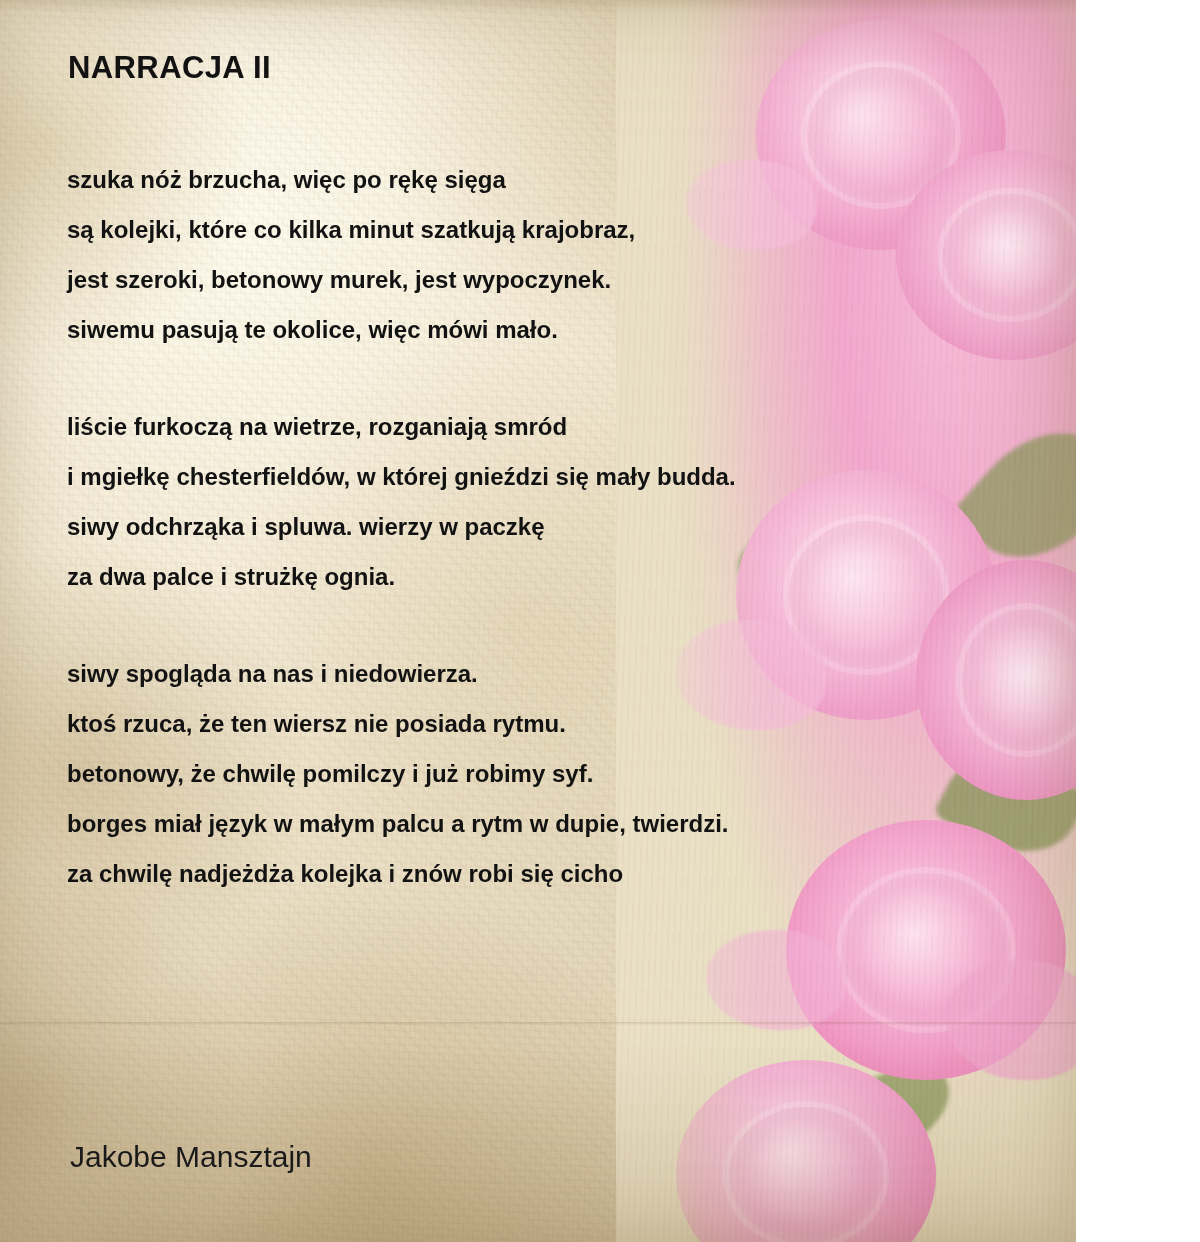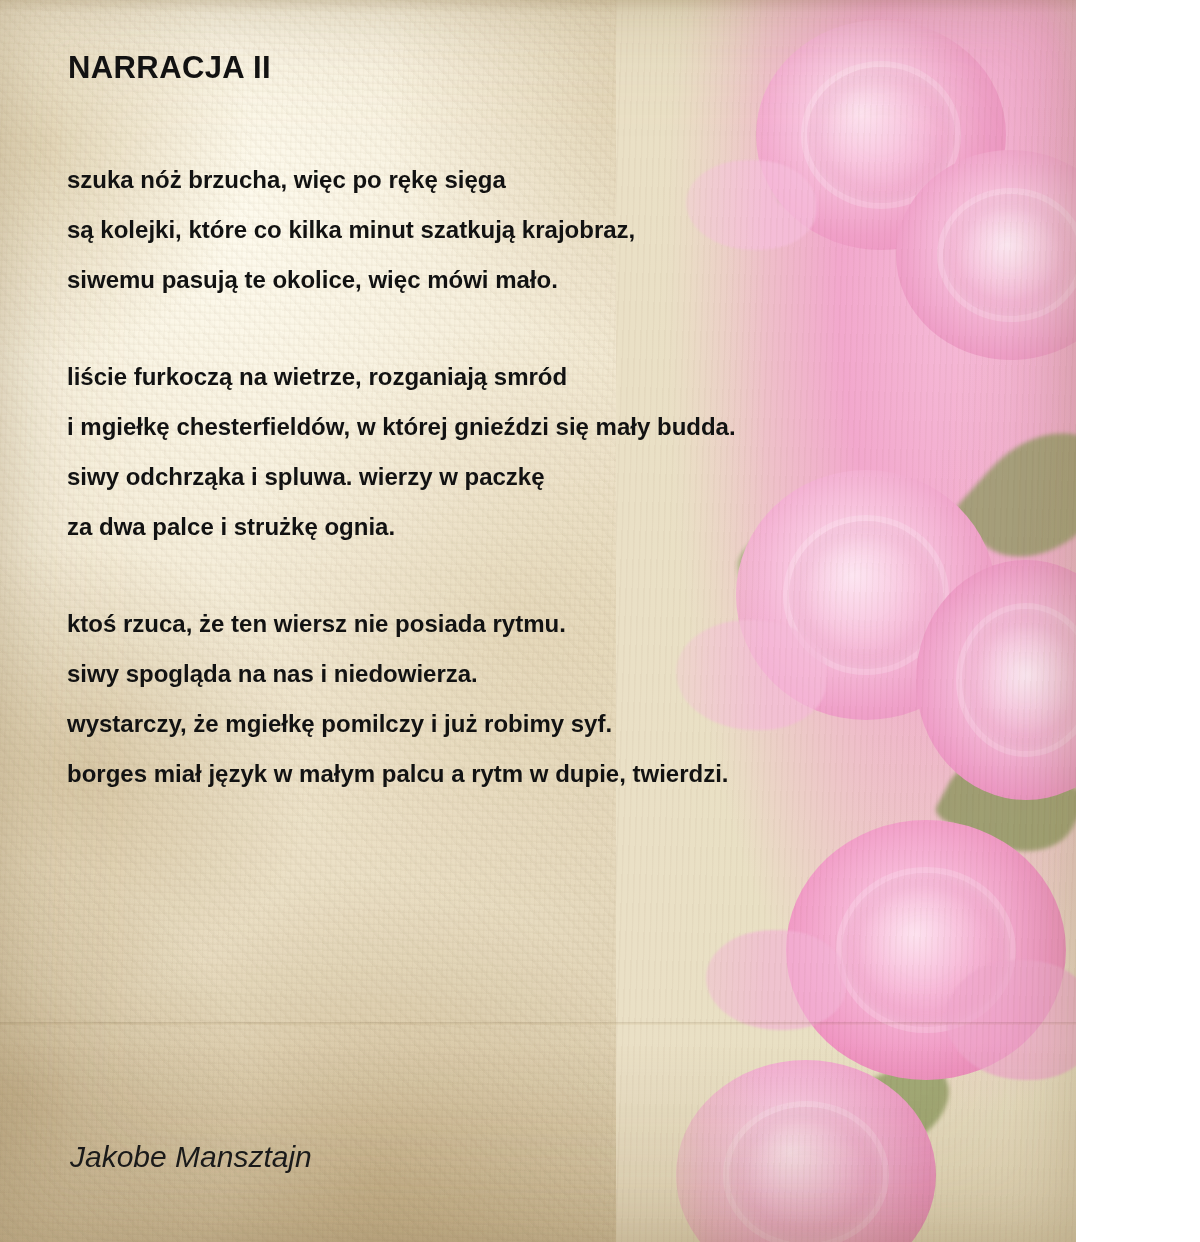--- a/index.html
+++ b/index.html
@@ -161,21 +161,20 @@
     font-weight: bold;
     line-height: 50px;
     color: #121212;
     white-space: pre;
   }
   .author {
     position: absolute;
     left: 70px;
     top: 1140px;
     font-size: 30px;
-    font-style: italic;
     color: #1a1a1a;
   }
 </style>
 </head>
 <body>
 
 <div class="poster">
 
   <div class="paper-base"></div>
   <div class="paper-grain"></div>
@@ -212,31 +211,33 @@
   <div class="seam"></div>
   <div class="edge-shadow"></div>
 
   <div class="content">
     <div class="poem-title">NARRACJA II</div>
 
     <div class="poem-body">
       <div class="stanza">
         <div class="line">szuka nóż brzucha, więc po rękę sięga</div>
         <div class="line">są kolejki, które co kilka minut szatkują krajobraz,</div>
+        <div class="line">jest szeroki, betonowy murek, jest wypoczynek.</div>
         <div class="line">siwemu pasują te okolice, więc mówi mało.</div>
       </div>
       <div class="stanza">
         <div class="line">liście furkoczą na wietrze, rozganiają smród</div>
         <div class="line">i mgiełkę chesterfieldów, w której gnieździ się mały budda.</div>
         <div class="line">siwy odchrząka i spluwa. wierzy w paczkę</div>
         <div class="line">za dwa palce i strużkę ognia.</div>
       </div>
       <div class="stanza">
+        <div class="line">siwy spogląda na nas i niedowierza.</div>
         <div class="line">ktoś rzuca, że ten wiersz nie posiada rytmu.</div>
-        <div class="line">siwy spogląda na nas i niedowierza.</div>
-        <div class="line">wystarczy, że mgiełkę pomilczy i już robimy syf.</div>
+        <div class="line">betonowy, że chwilę pomilczy i już robimy syf.</div>
         <div class="line">borges miał język w małym palcu a rytm w dupie, twierdzi.</div>
+        <div class="line">za chwilę nadjeżdża kolejka i znów robi się cicho</div>
       </div>
     </div>
 
     <div class="author">Jakobe Mansztajn</div>
   </div>
 </div>
 
 </body></html>

